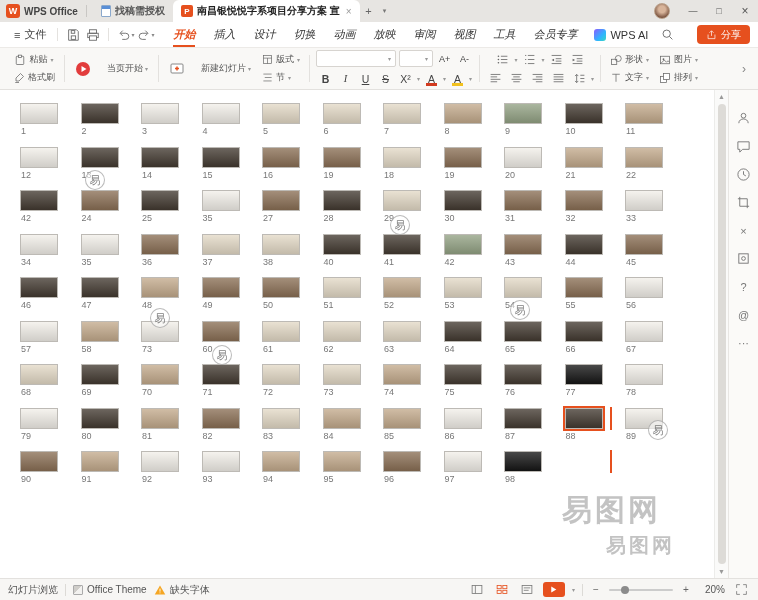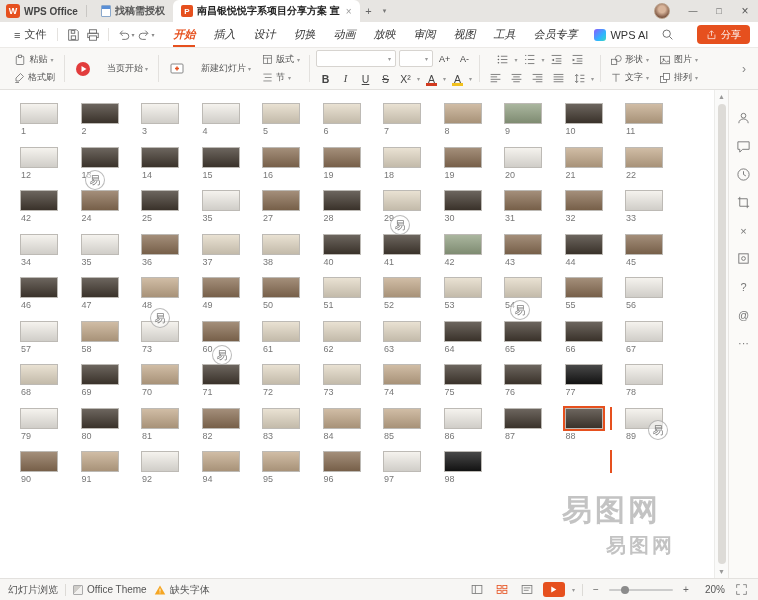--- a/index.html
+++ b/index.html
@@ -748,20 +748,24 @@
             <div class="thumb" style="background-color: rgb(138, 111, 85);"></div>
             <div class="slide-num">90</div>
           </div>
           <div class="slide-cell">
             <div class="thumb" style="background-color: rgb(195, 170, 140);"></div>
             <div class="slide-num">91</div>
           </div>
           <div class="slide-cell">
             <div class="thumb" style="background-color: rgb(242, 239, 233);"></div>
             <div class="slide-num">92</div>
+          </div>
+          <div class="slide-cell">
+            <div class="thumb" style="background-color: rgb(242, 239, 233);"></div>
+            <div class="slide-num">93</div>
           </div>
           <div class="slide-cell">
             <div class="thumb" style="background-color: rgb(195, 170, 140);"></div>
             <div class="slide-num">94</div>
           </div>
           <div class="slide-cell">
             <div class="thumb" style="background-color: rgb(195, 170, 140);"></div>
             <div class="slide-num">95</div>
           </div>
           <div class="slide-cell">

